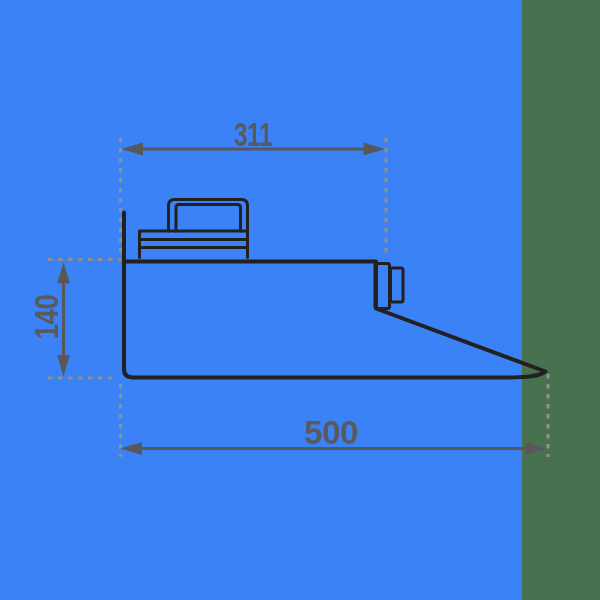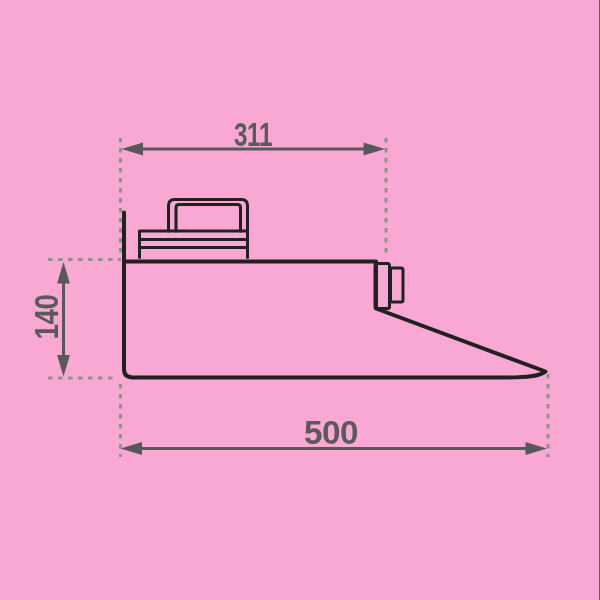--- a/index.html
+++ b/index.html
@@ -6,23 +6,23 @@
     margin: 0;
     padding: 0;
     width: 600px;
     height: 600px;
     background: #48724f;
     font-family: "Liberation Sans", sans-serif;
     overflow: hidden;
   }
   #canvas {
     position: relative;
-    width: 599px;
+    width: 522px;
     height: 600px;
-    background: #f9a8d4;
+    background: #3b82f6;
   }
   svg { display: block; }
 
   .ext-line {
     stroke: #8f918f;
     stroke-width: 3;
     stroke-dasharray: 4.5 5.5;
     fill: none;
     stroke-linecap: butt;
   }

